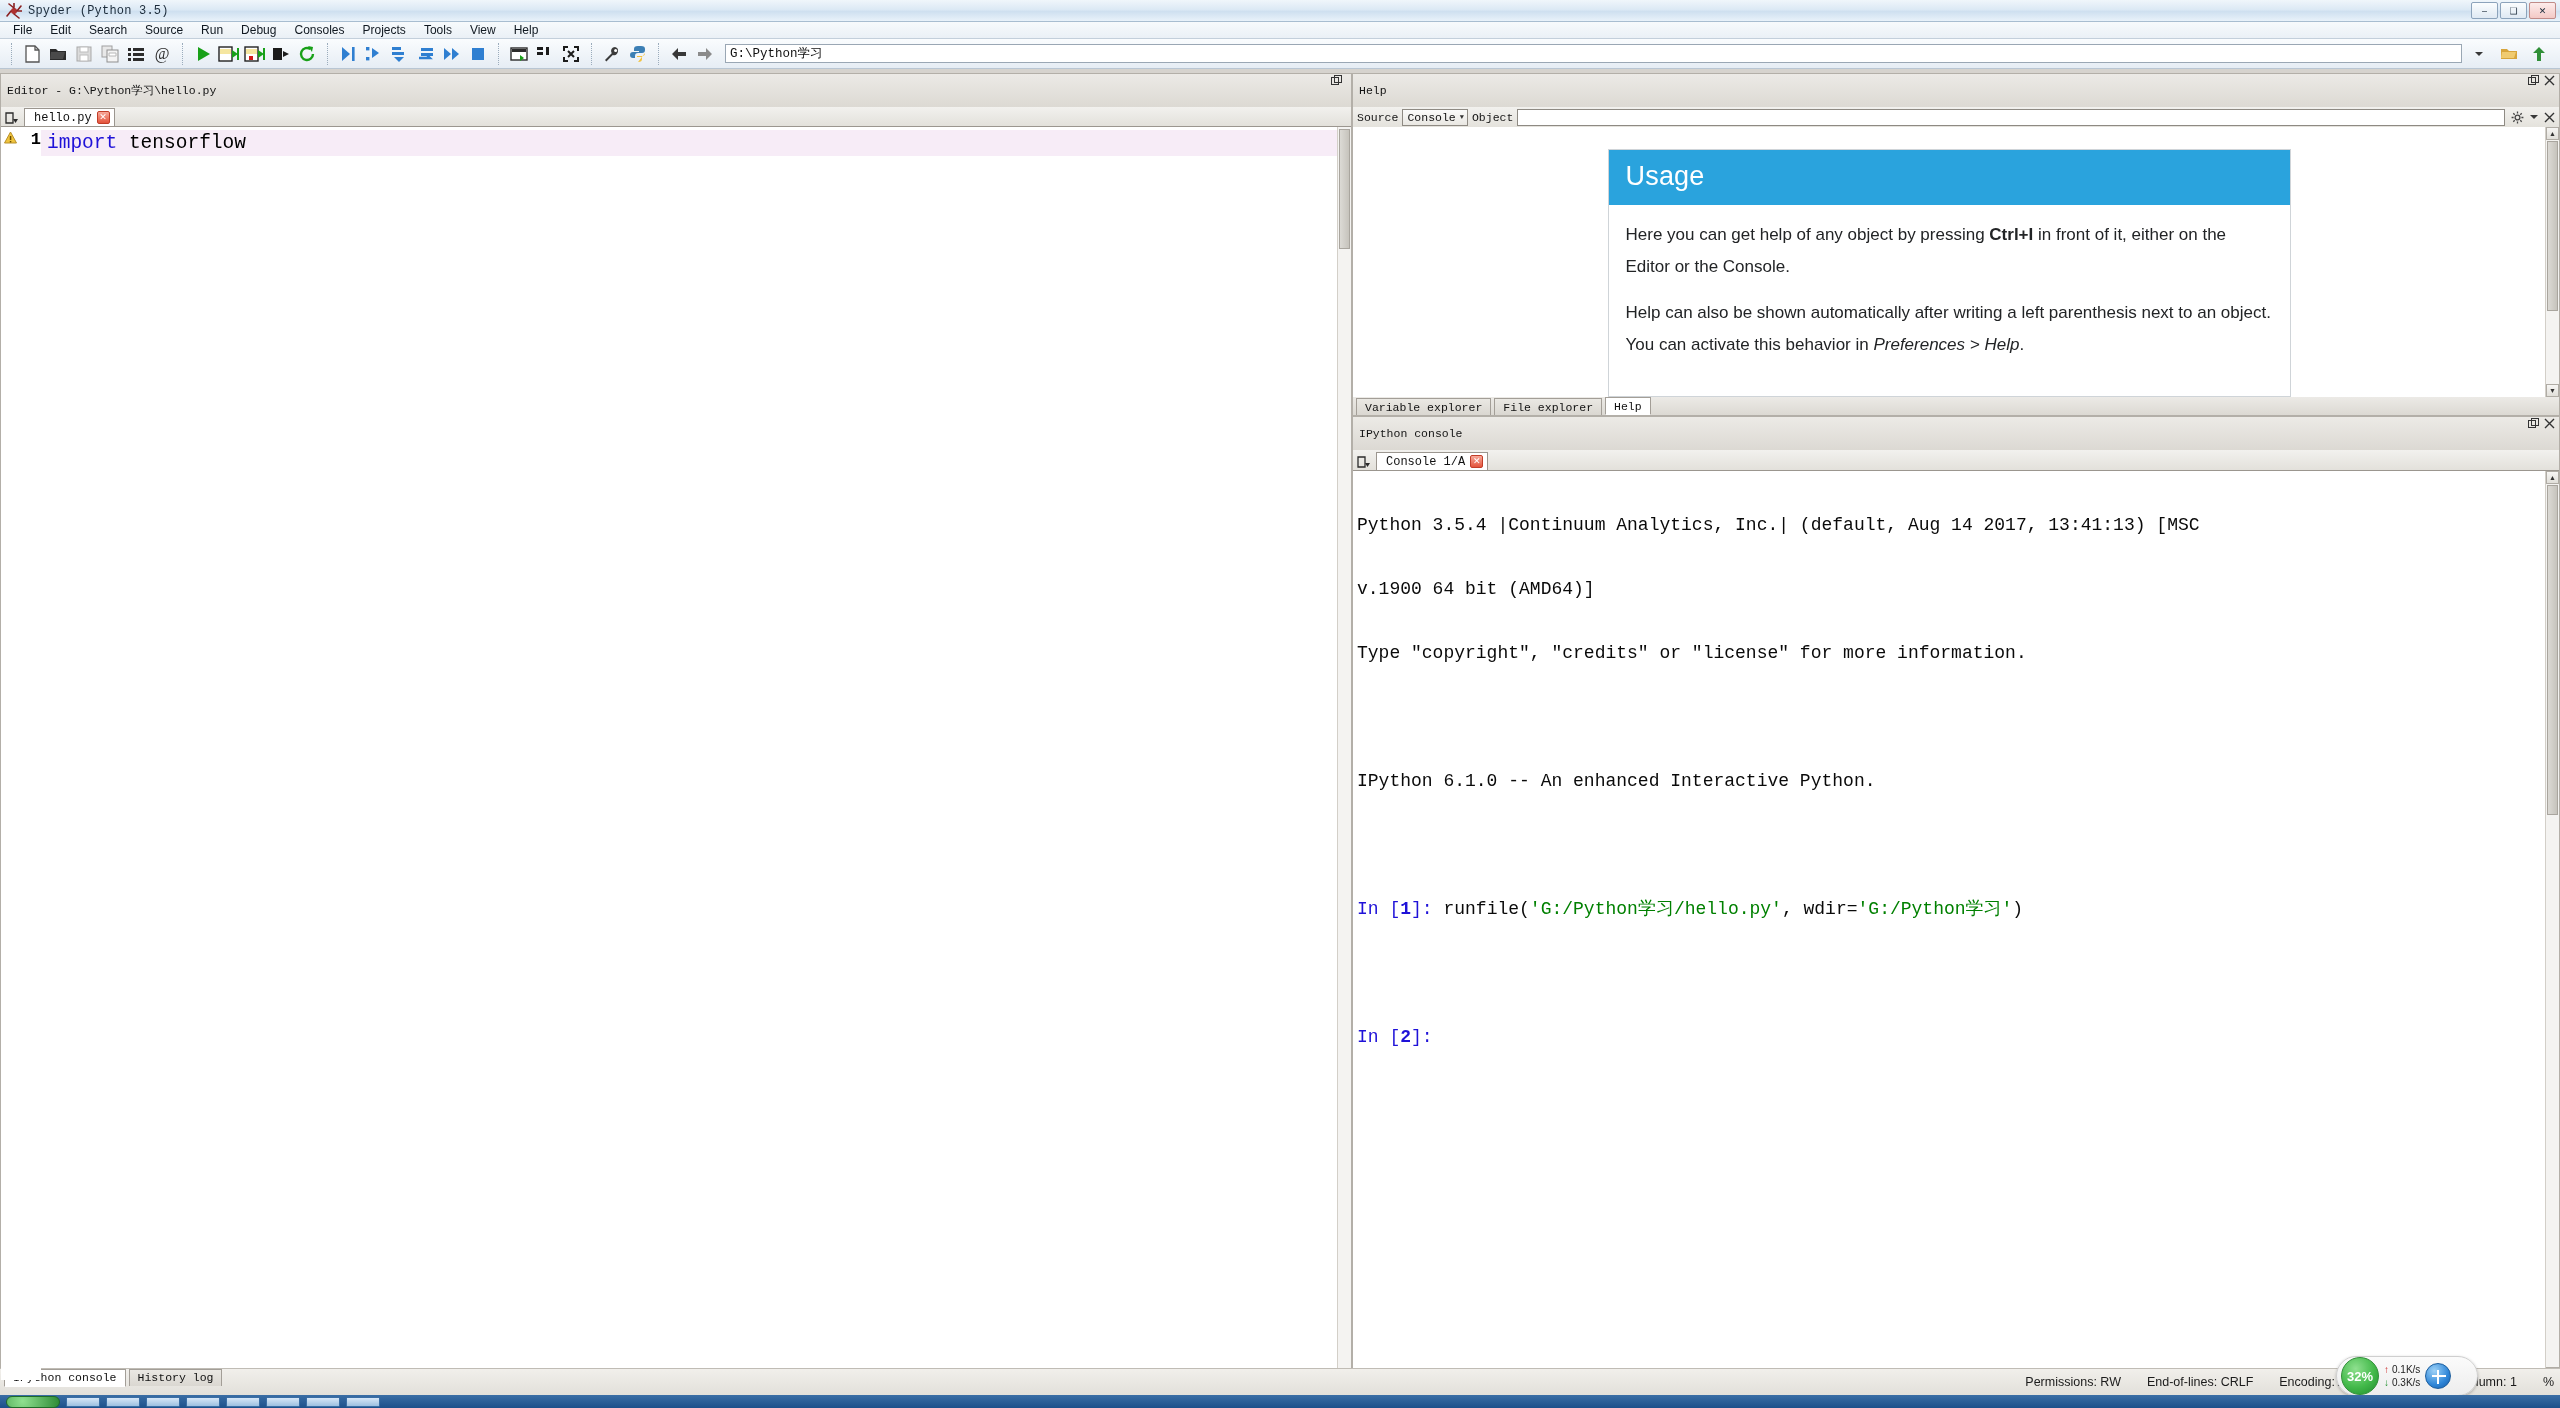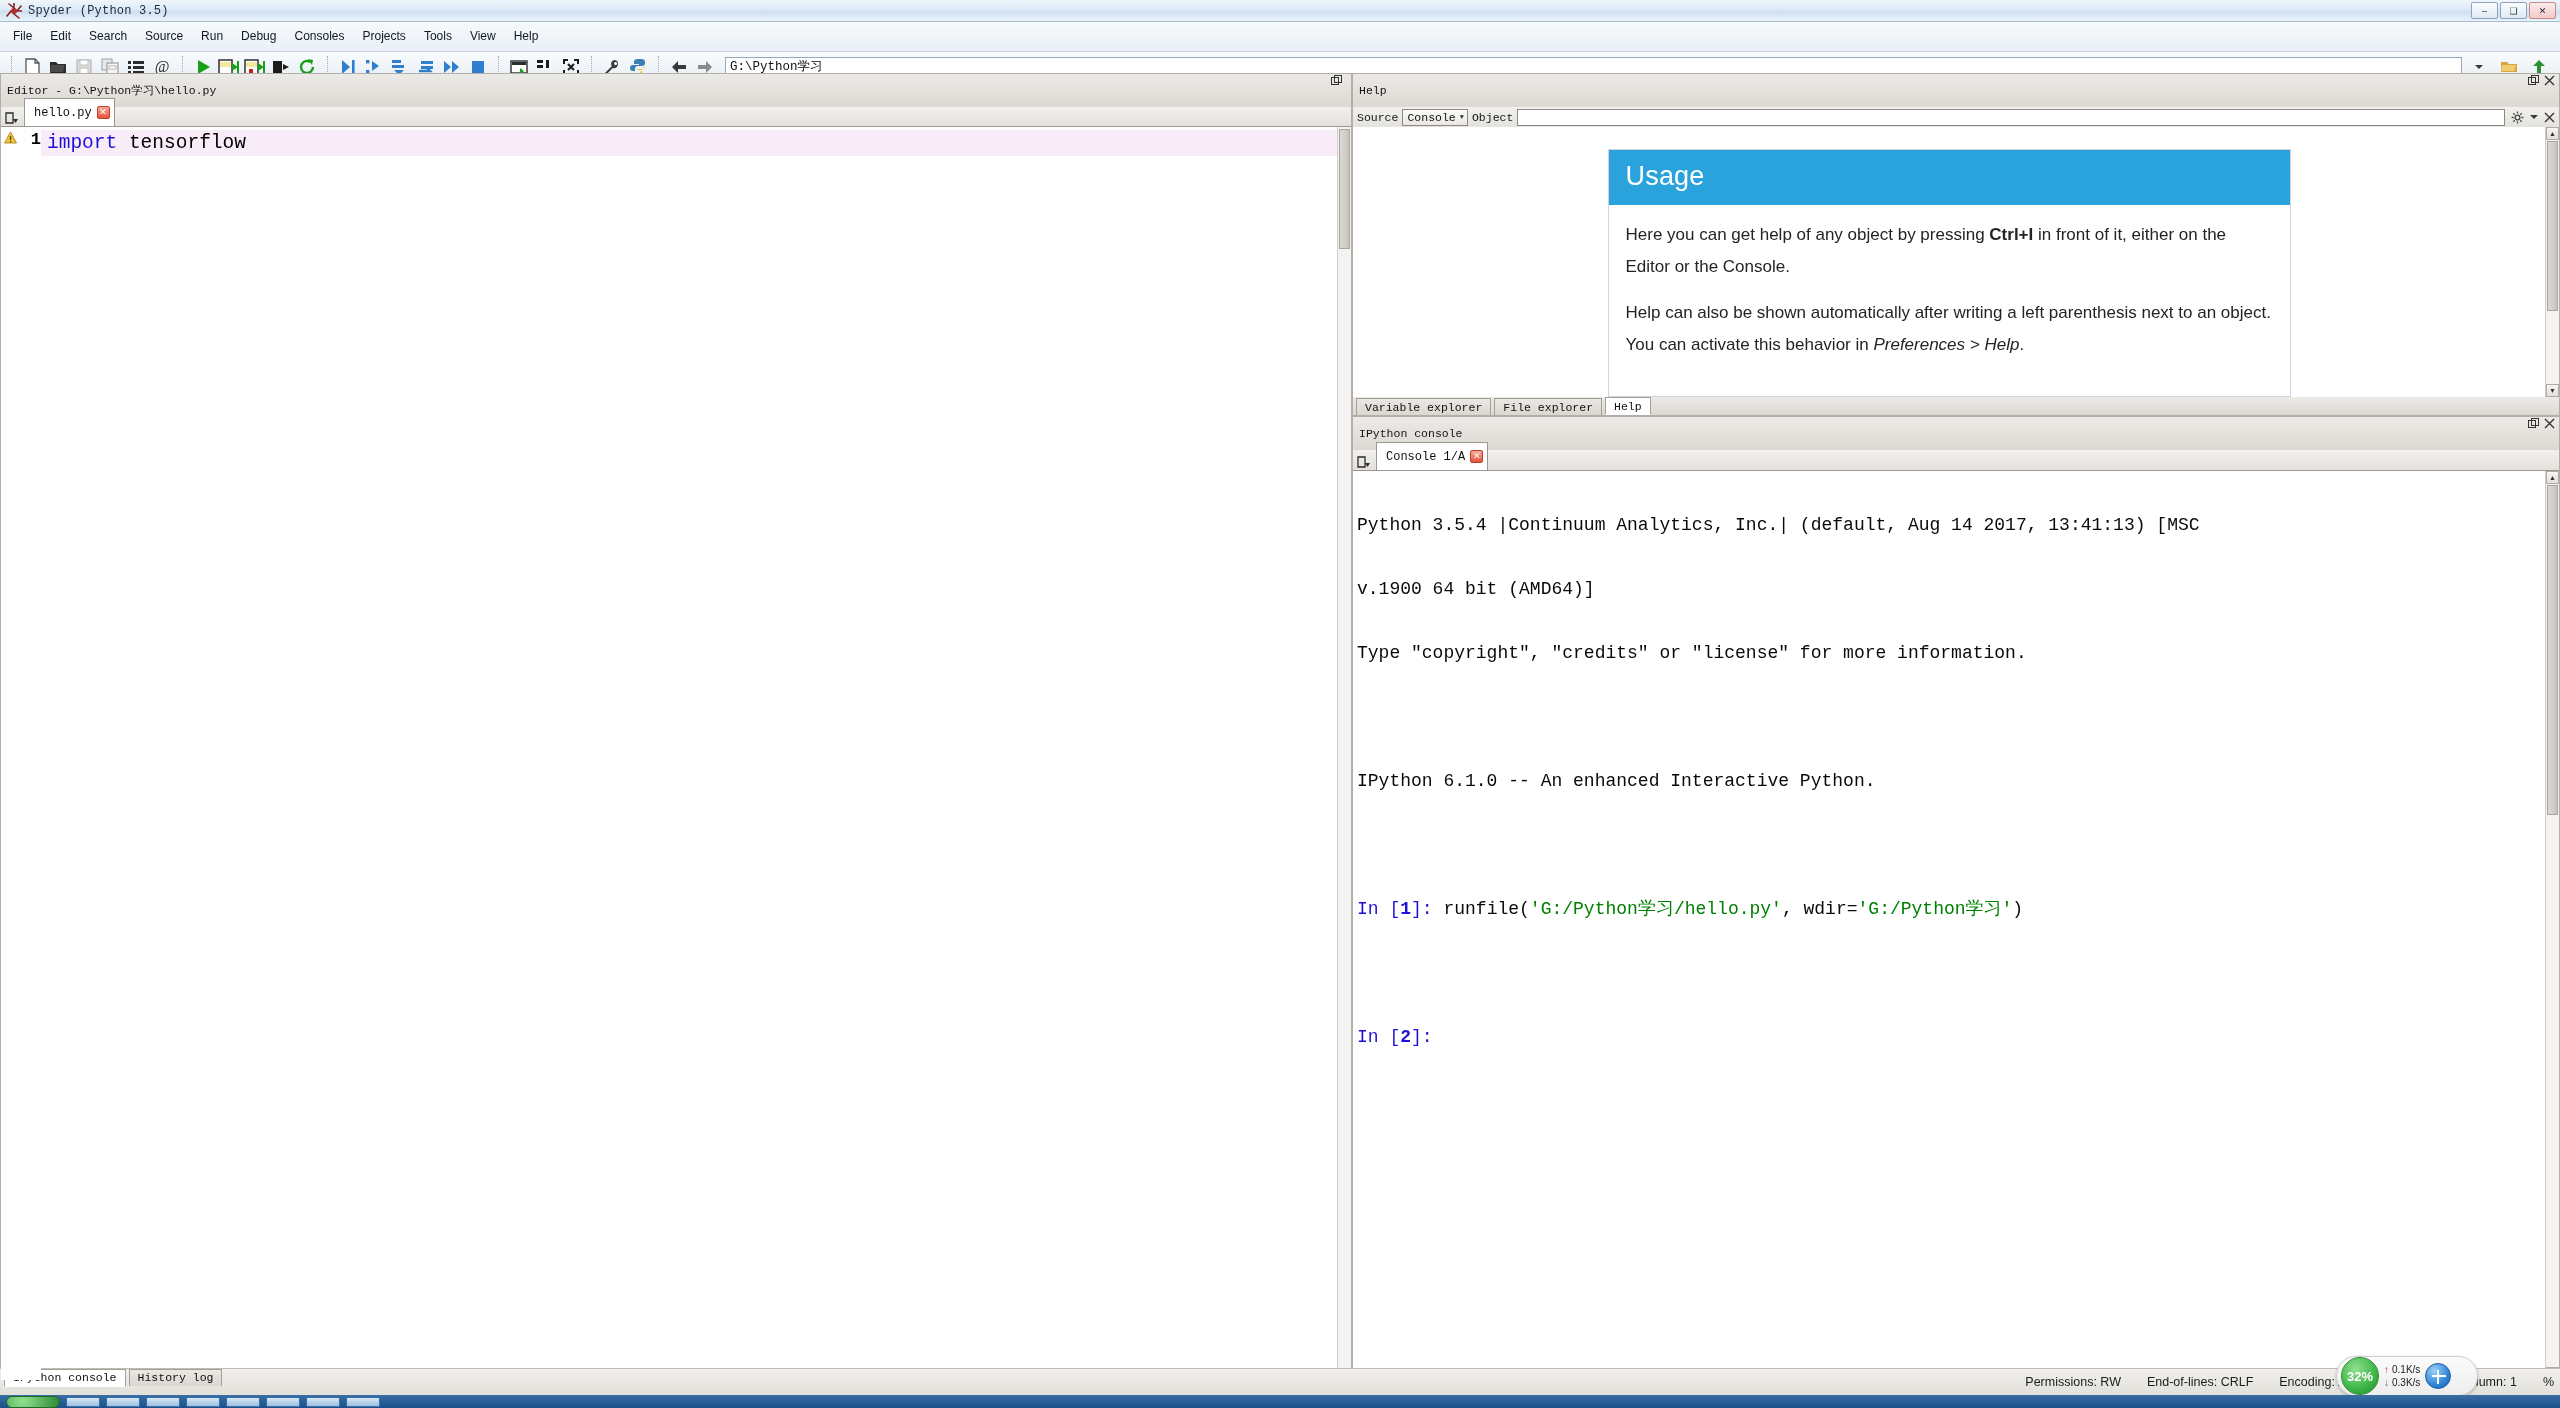--- a/index.html
+++ b/index.html
@@ -34,21 +34,21 @@
     width: 27px; height: 17px;
     background: linear-gradient(to bottom,#fbfdfe,#dfe9f3);
     border: 1px solid #8ca3bb; border-radius: 2px;
     display: flex; align-items: center; justify-content: center;
     font-size: 9px; color: #20303f;
   }
   .winbtn.close { background: linear-gradient(to bottom,#fdeceb,#f3c9c6); border-color:#c08b88; }
 
   
   .menubar {
-    height: 30px;
+    height: 17px;
     background: linear-gradient(to bottom,#f7fafc,#eaf0f6);
     border-bottom: 1px solid #c3cfdb;
     display: flex; align-items: center;
     padding-left: 4px;
   }
   .menuitem {
     font-size: 12px; color: #101820;
     padding: 2px 9px 3px 9px;
     white-space: nowrap;
   }
@@ -117,21 +117,21 @@
     border: 1px solid #b3afa8; border-top: none; border-bottom: none;
     display: flex; align-items: flex-end;
     padding-left: 2px;
     position: relative;
   }
   .tab-browse-icon {
     width: 18px; height: 18px; flex: none;
     display: flex; align-items: center; justify-content: center;
   }
   .etab {
-    height: 29px;
+    height: 19px;
     background: #ffffff;
     border: 1px solid #9b968f; border-bottom: 1px solid #ffffff;
     display: flex; align-items: center;
     padding: 0 4px 0 9px; gap: 5px;
     font-family: "Liberation Mono", monospace;
     font-size: 12px; color: #101010;
     margin-left: 3px;
   }
   .tab-close {
     width: 13px; height: 13px; flex:none;

